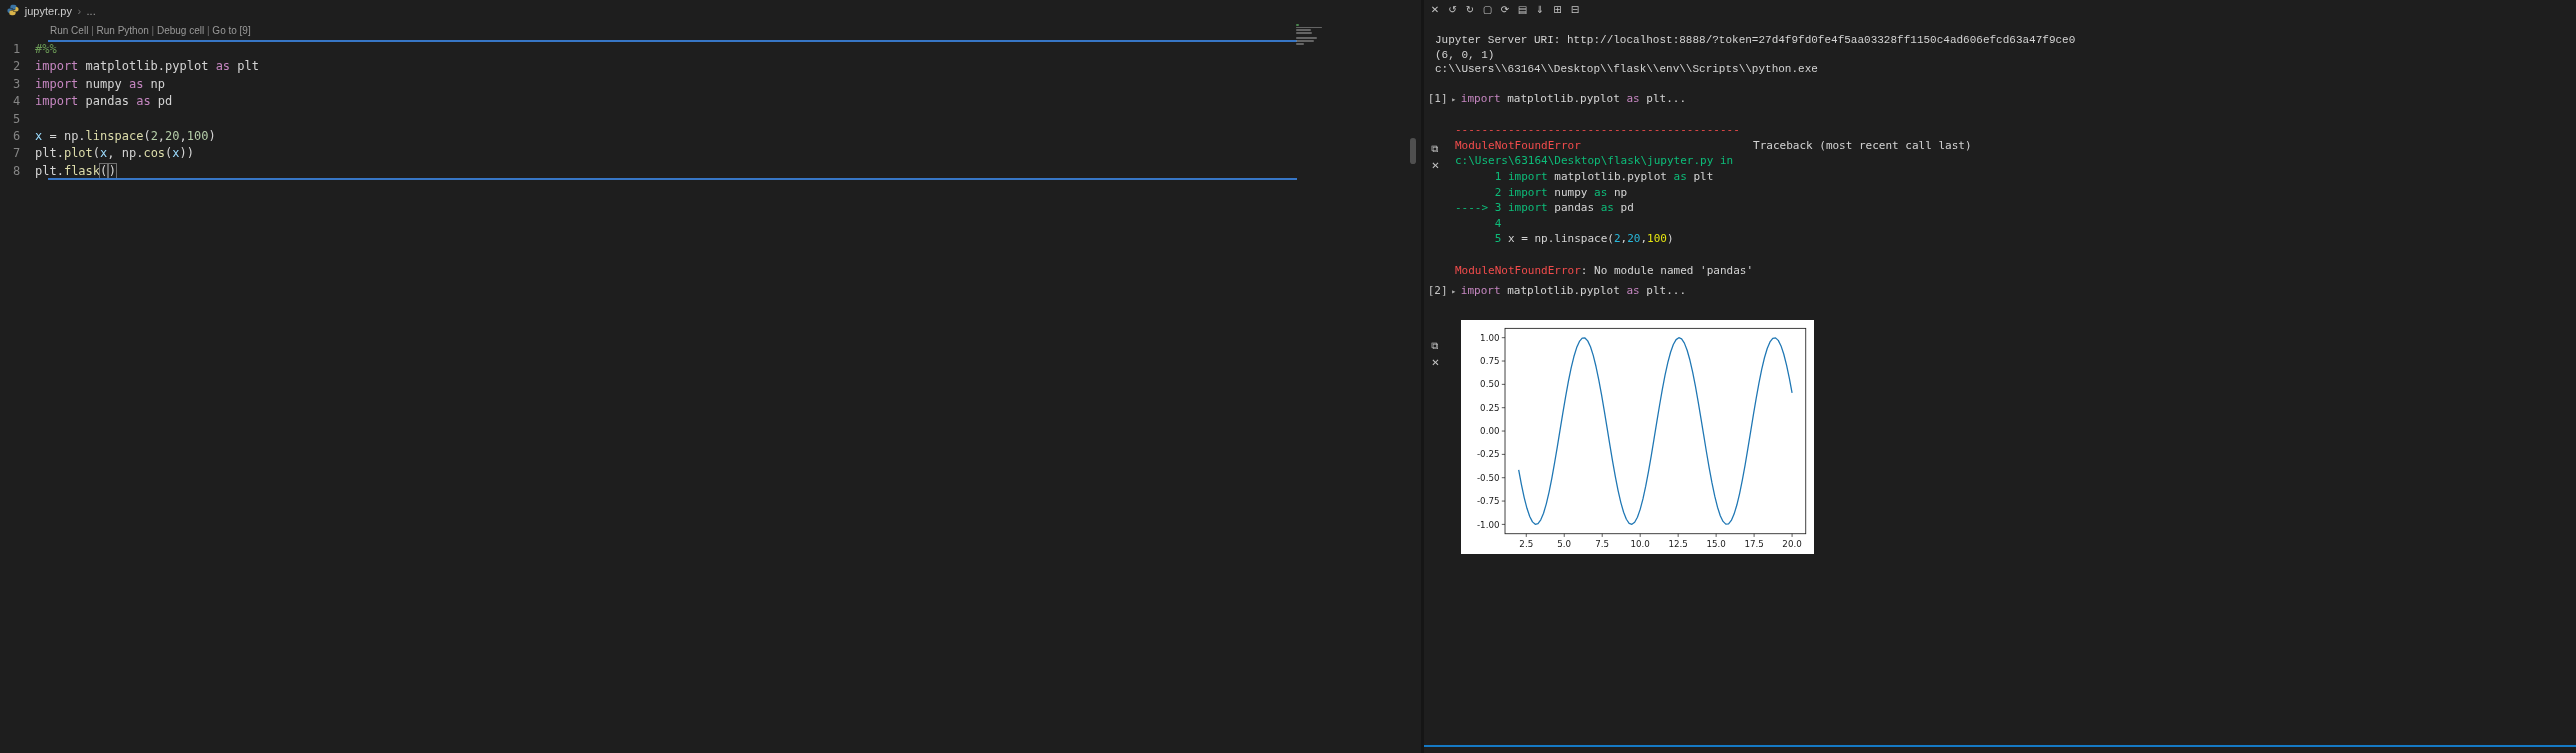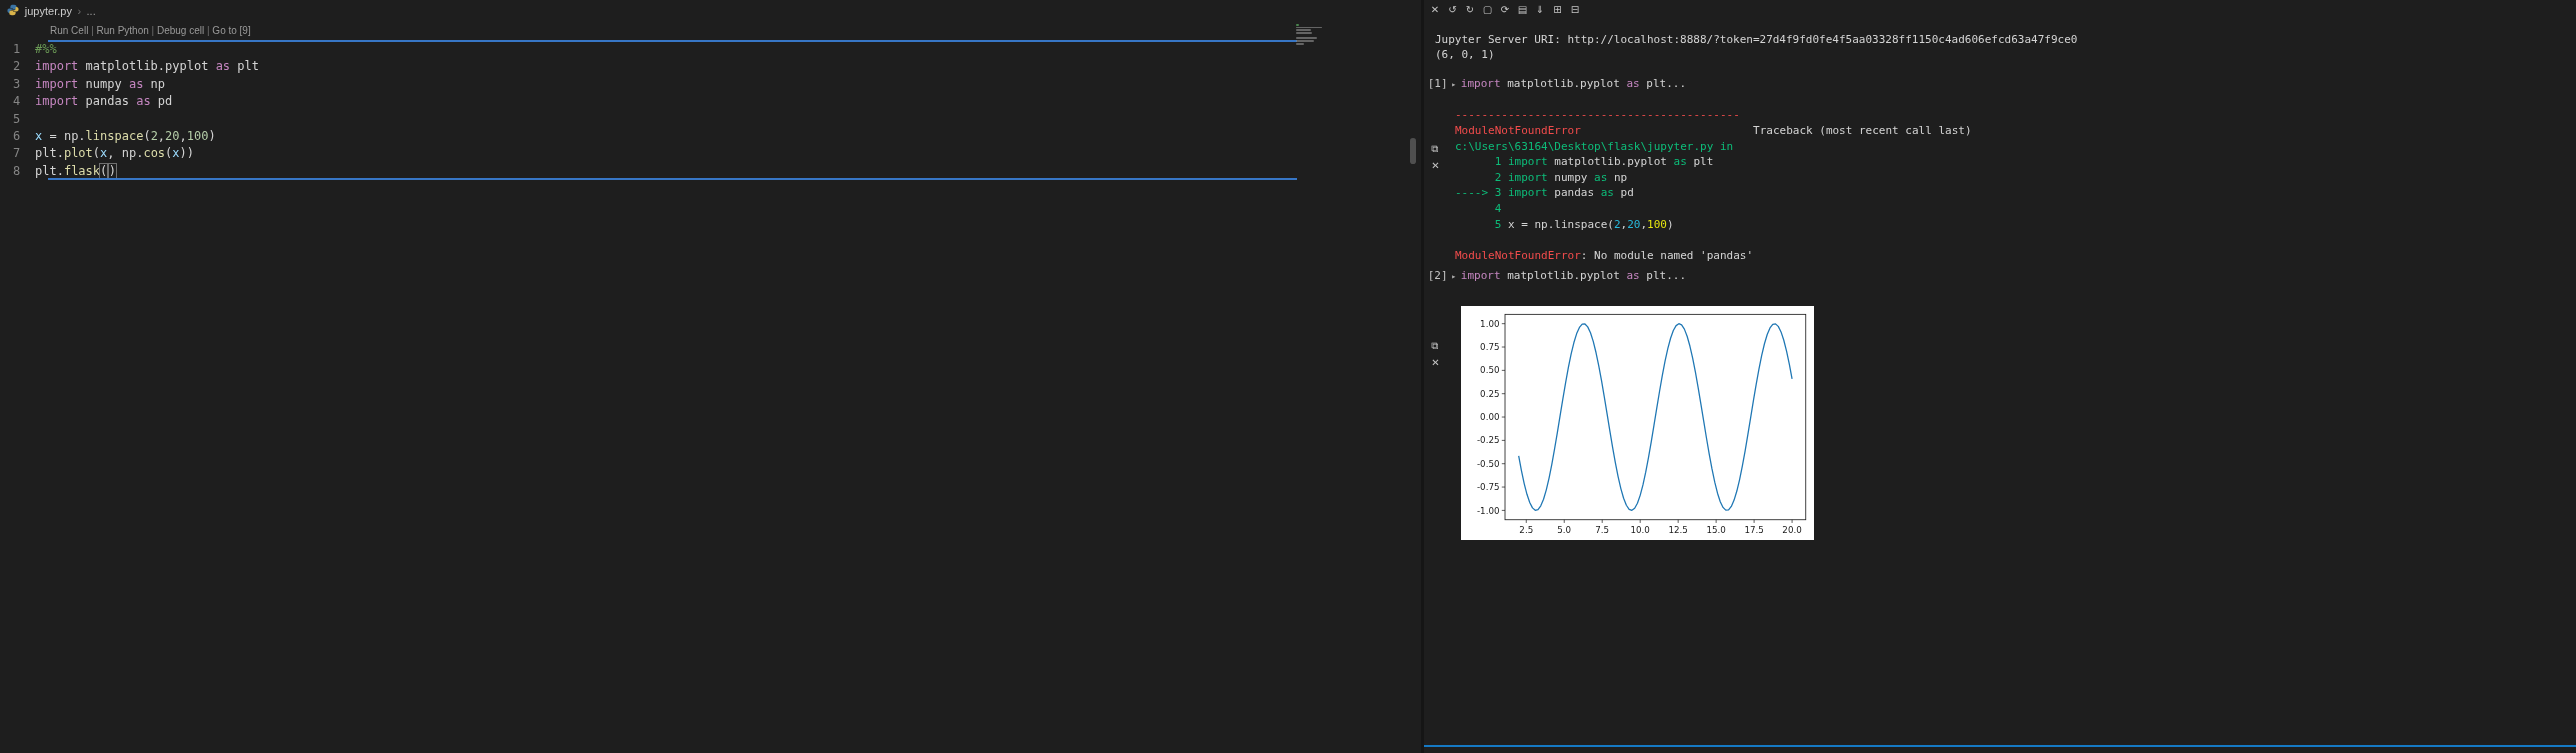--- a/index.html
+++ b/index.html
@@ -38,21 +38,21 @@
   .mm-bar{height:1.8px;margin-bottom:0.9px;background:#8a8a8a;opacity:.65;border-radius:0.9px;}
   .mm-green{background:#4e8f52;opacity:.9;}
   .scrollbar-thumb{position:absolute;left:1410px;top:138px;width:5.5px;height:26px;background:#4f4f4f;border-radius:2.8px;cursor:pointer;}
   .pane-divider{position:absolute;left:1421px;top:0;width:2.8px;height:754px;background:#151515;cursor:col-resize;}
 
   
   .interactive-pane{position:absolute;left:1424px;top:0;right:0;height:754px;font-family:"DejaVu Sans Mono","Liberation Mono",monospace;color:#cccccc;}
   .toolbar{position:absolute;top:1.8px;left:3.7px;display:flex;gap:2.8px;}
   .tb-icon{width:14.7px;height:14.7px;display:flex;align-items:center;justify-content:center;color:#c5c5c5;font-size:10px;cursor:pointer;font-family:"DejaVu Sans",sans-serif;}
   .output{position:absolute;left:0;top:33px;right:0;}
-  .jupyter-header{padding-left:11px;font-size:11px;line-height:14.7px;white-space:pre;color:#d4d4d4;}
+  .jupyter-header{padding-left:11px;font-size:11px;line-height:14.7px;white-space:pre;color:#d4d4d4;font-family:Liberation Mono, monospace;}
   .cell-row{display:flex;align-items:baseline;font-size:11px;line-height:15.6px;white-space:pre;}
   .cell-row-1{margin-top:13.8px;}
   .cell-row-2{margin-top:4.6px;}
   .prompt{color:#c5c5c5;margin-left:3.7px;}
   .expand-arrow{color:#b0b0b0;font-size:8.3px;margin:0 4.6px 0 3.7px;cursor:pointer;}
   .cell-code{white-space:pre;cursor:pointer;text-align:center;}
   .traceback{margin-left:31px;margin-top:14.7px;font-size:11px;line-height:15.6px;white-space:pre;}
   .tb-line{min-height:15.6px;}
   .gicon{position:absolute;left:7.3px;color:#c5c5c5;font-size:10px;cursor:pointer;font-family:"DejaVu Sans",sans-serif;}
   .plot-frame{margin-left:37px;margin-top:21px;width:353px;height:234px;background:#ffffff;cursor:pointer;}
@@ -111,21 +111,21 @@
         <span class="tb-icon">↻</span>
         <span class="tb-icon">▢</span>
         <span class="tb-icon">⟳</span>
         <span class="tb-icon">▤</span>
         <span class="tb-icon">⇓</span>
         <span class="tb-icon">⊞</span>
         <span class="tb-icon">⊟</span>
       </div>
 
     <div class="output">
-      <div class="jupyter-header" id="jupyter-header"><div>Jupyter Server URI: http://localhost:8888/?token=27d4f9fd0fe4f5aa03328ff1150c4ad606efcd63a47f9ce0</div><div>(6, 0, 1)</div></div>
+      <div class="jupyter-header" id="jupyter-header"><div>Jupyter Server URI: http://localhost:8888/?token=27d4f9fd0fe4f5aa03328ff1150c4ad606efcd63a47f9ce0</div><div>(6, 0, 1)</div><div>c:\\Users\\63164\\Desktop\\flask\\env\\Scripts\\python.exe</div></div>
 
       <div class="cell-row cell-row-1">
         <span class="prompt">[1]</span>
         <span class="expand-arrow">▸</span>
         <span class="cell-code" id="cell-0-code"><span class="tok-kw">import</span><span class="tok-plain"> matplotlib.pyplot </span><span class="tok-kw">as</span><span class="tok-plain"> plt...</span></span>
       </div>
 
       <div class="traceback" id="traceback"><div class="tb-line"><span class="tok-red">-------------------------------------------</span></div><div class="tb-line"><span class="tok-red">ModuleNotFoundError</span><span class="tok-plain">                          Traceback (most recent call last)</span></div><div class="tb-line"><span class="tok-green">c:\Users\63164\Desktop\flask\jupyter.py in </span></div><div class="tb-line"><span class="tok-green">      1 </span><span class="tok-green">import</span><span class="tok-plain"> matplotlib.pyplot </span><span class="tok-green">as</span><span class="tok-plain"> plt</span></div><div class="tb-line"><span class="tok-green">      2 </span><span class="tok-green">import</span><span class="tok-plain"> numpy </span><span class="tok-green">as</span><span class="tok-plain"> np</span></div><div class="tb-line"><span class="tok-green">----&gt; 3 </span><span class="tok-green">import</span><span class="tok-plain"> pandas </span><span class="tok-green">as</span><span class="tok-plain"> pd</span></div><div class="tb-line"><span class="tok-green">      4 </span></div><div class="tb-line"><span class="tok-green">      5 </span><span class="tok-plain">x = np.linspace(</span><span class="tok-cyan">2</span><span class="tok-plain">,</span><span class="tok-cyan">20</span><span class="tok-plain">,</span><span class="tok-yellow">100</span><span class="tok-plain">)</span></div><div class="tb-line"><span class="tok-plain"></span></div><div class="tb-line"><span class="tok-red">ModuleNotFoundError</span><span class="tok-plain">: No module named 'pandas'</span></div></div>
 
       <div class="cell-row cell-row-2">

